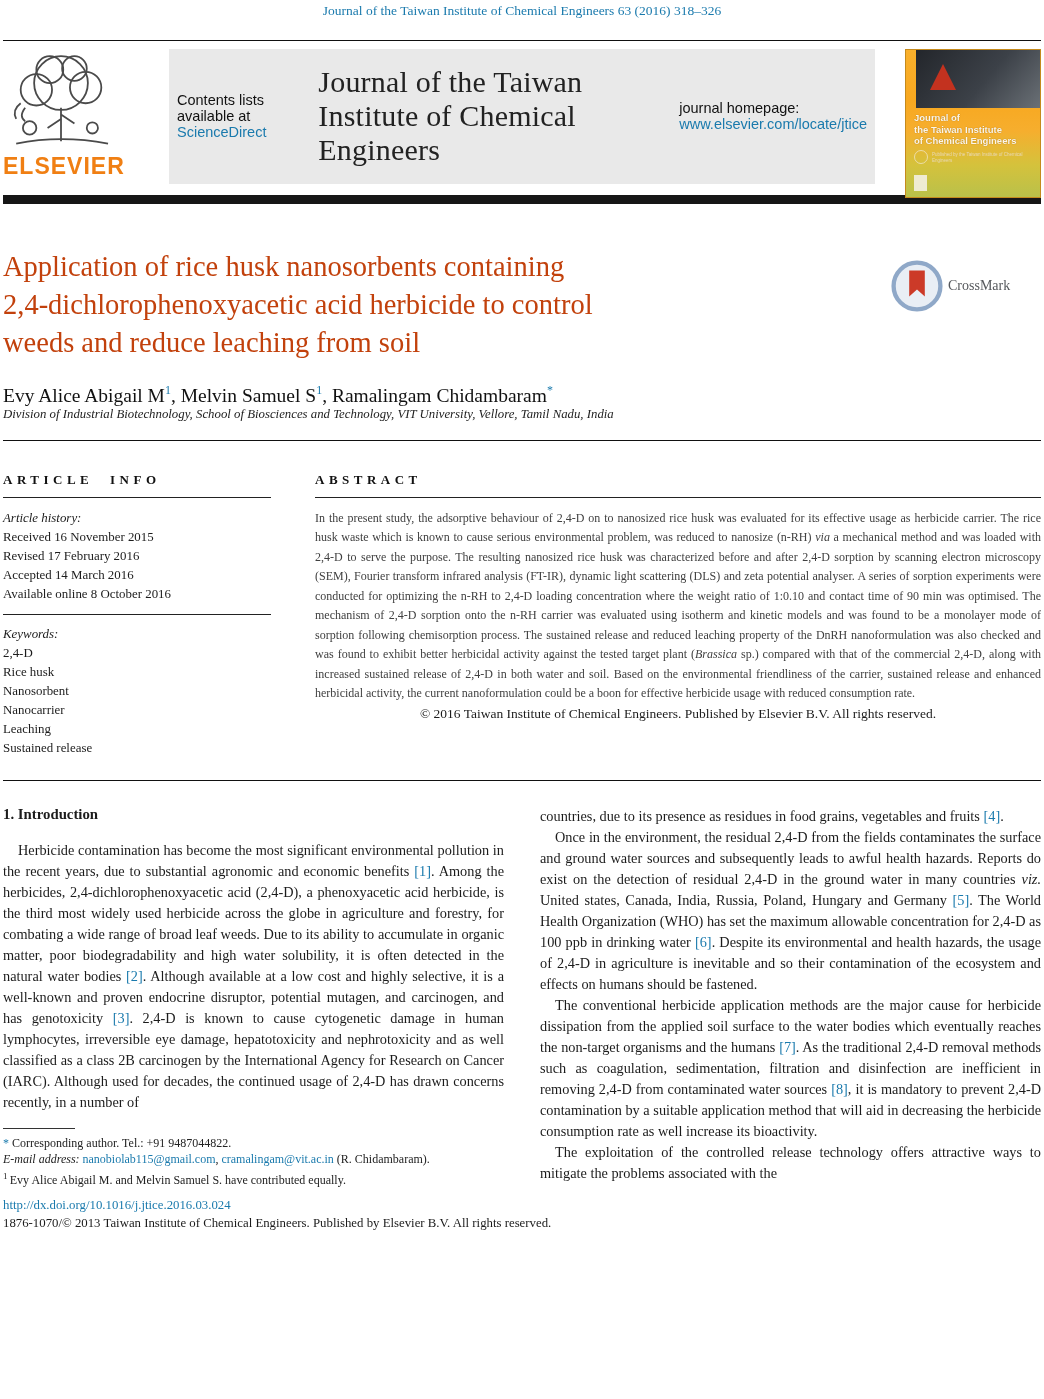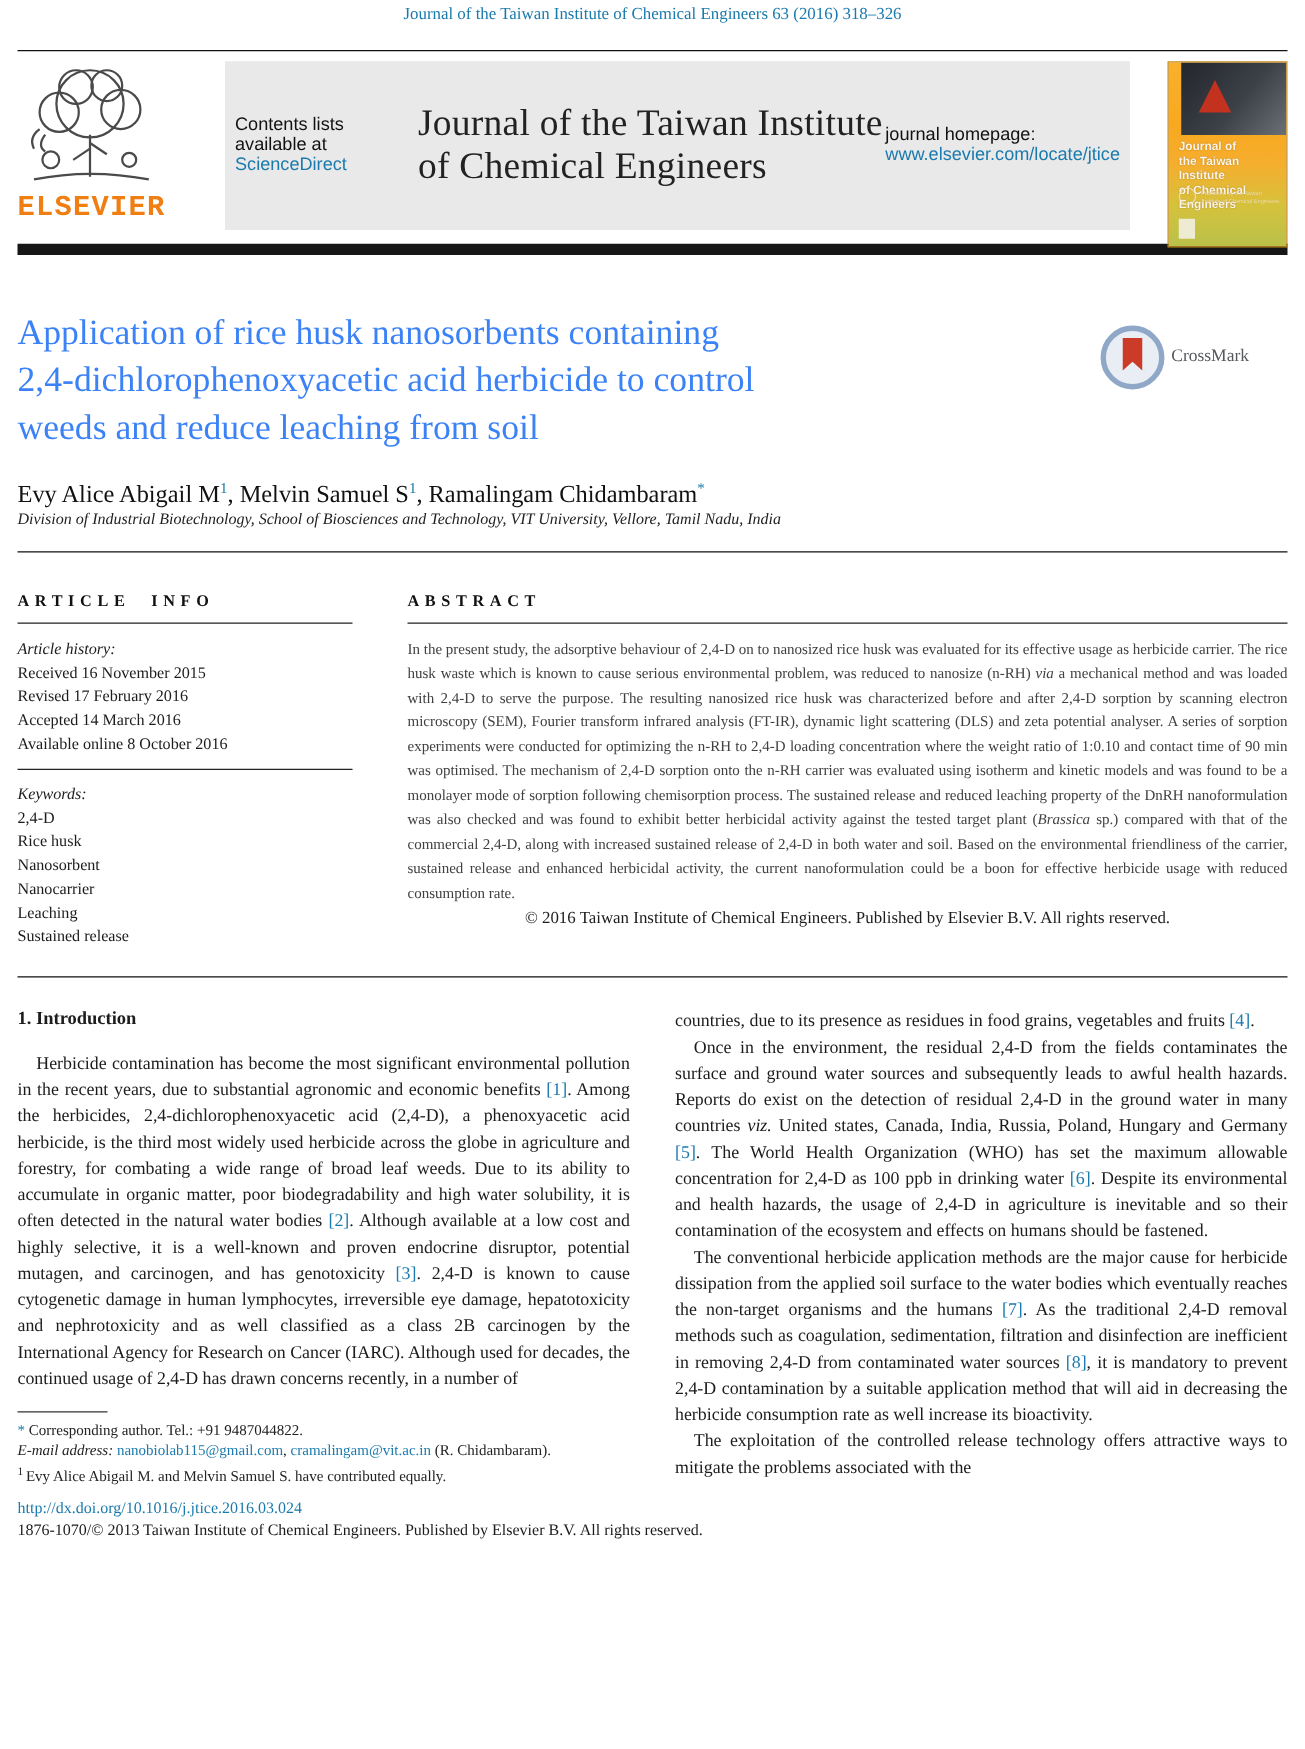--- a/index.html
+++ b/index.html
@@ -11,51 +11,51 @@
   }
   *{margin:0;padding:0;box-sizing:border-box;}
   html,body{background:#ffffff;}
   .page{
     position:relative;
     width:1044px;height:1399px;
     margin:0 auto;
     overflow:hidden;
     font-family:"Liberation Serif", serif;
     color:var(--ink);
-    padding:0 14px;
+    padding:0 3px;
   }
   .cite-line{
     margin-top:3px;
     text-align:center;
     font-size:13.5px;
     color:var(--link);
   }
   .top-rule{margin-top:21px;border-top:1.5px solid #111;}
   
   .masthead{margin-top:8px;height:135px;display:flex;align-items:stretch;}
   .elsevier{width:138px;display:flex;flex-direction:column;align-items:flex-start;justify-content:flex-start;cursor:pointer;}
   .elsevier svg{width:112px;height:104px;display:block;margin-left:2px;}
   .els-text{
     font-size:23px;font-weight:bold;color:var(--orange);
-    letter-spacing:1px;margin-top:0;font-family:Liberation Mono, monospace;
+    letter-spacing:1px;margin-top:0;font-family:Liberation Sans, sans-serif;
   }
   .mast-box{
     flex:1;
     background:var(--boxgray);
     margin-right:30px;
     display:flex;flex-direction:row;align-items:center;justify-content:space-between;
     padding:10px 8px 12px 8px;
     margin-left:28px;
   }
   .contents-line{font-family:"Liberation Sans",sans-serif;font-size:14.5px;color:#111;}
   .mast-title{font-size:30px;color:#222;letter-spacing:.2px;}
   .homepage-line{font-family:"Liberation Sans",sans-serif;font-size:14.5px;color:#111;}
   .lnk{color:var(--link);text-decoration:none;cursor:pointer;}
   .cover{
-    width:96px;height:149px;position:relative;overflow:hidden;cursor:pointer;
+    width:136px;height:149px;position:relative;overflow:hidden;cursor:pointer;
     background:linear-gradient(180deg,#f9b02c 0%,#f8a81f 34%,#f6ae2e 55%,#d5c23c 78%,#b9c14a 100%);
     border:1px solid #c58a1d;
   }
   .cover-photo{
     position:absolute;top:0;left:10px;right:0;height:58px;
     background:linear-gradient(130deg,#23262b 0%,#3c4148 55%,#6a7076 100%);
   }
   .flask{
     position:absolute;left:14px;top:14px;
     width:0;height:0;
@@ -69,21 +69,21 @@
   }
   .cover-sub{
     position:absolute;top:102px;left:26px;right:4px;
     color:#e8d9b5;font-family:"Liberation Sans",sans-serif;font-size:4.5px;line-height:6px;
   }
   .cover-globe{position:absolute;top:100px;left:8px;width:14px;height:14px;border-radius:50%;border:1px solid #efe3c0;opacity:.8;}
   .cover-box{position:absolute;bottom:6px;left:8px;width:13px;height:16px;background:#f3efe2;opacity:.9;}
   .black-bar{margin-top:11px;height:9px;background:var(--bar);}
   
   .title-row{margin-top:44px;display:flex;align-items:flex-start;}
-  .art-title{flex:1;font-weight:normal;font-size:28.5px;line-height:38px;color:#3b82f6;}
+  .art-title{flex:1;font-weight:normal;font-size:28.5px;line-height:38px;color:#c2410c;}
   .crossmark{width:150px;display:flex;align-items:center;gap:5px;margin-top:12px;cursor:pointer;}
   .crossmark svg{width:52px;height:52px;}
   .crossmark-text{font-size:14px;color:#55585c;}
   .authors{margin-top:21px;font-size:19.5px;color:#111;}
   .sup-lnk{color:var(--link);font-size:12px;}
   .affiliation{margin-top:0;font-style:italic;font-size:12.8px;color:#222;}
   
   .info-section{margin-top:18px;border-top:1.5px solid #111;display:flex;gap:44px;padding-top:31px;padding-bottom:22px;}
   .info-col{width:268px;flex:0 0 268px;}
   .abs-col{flex:1;}

